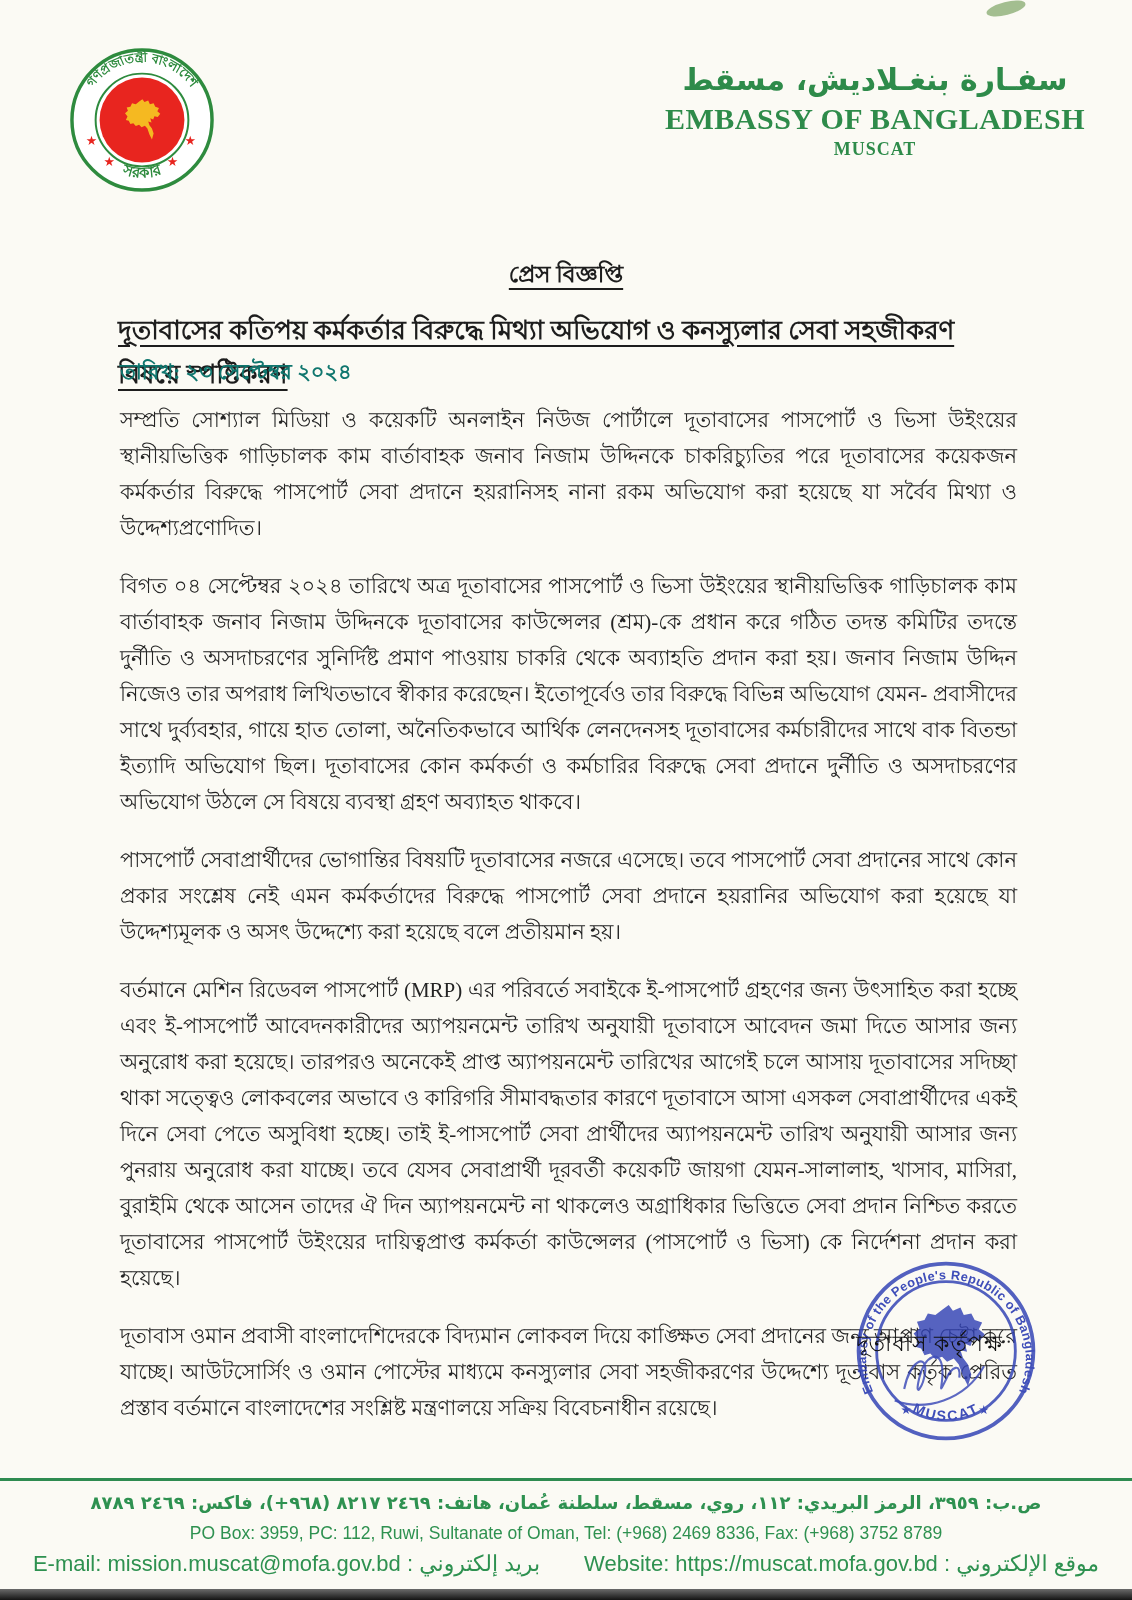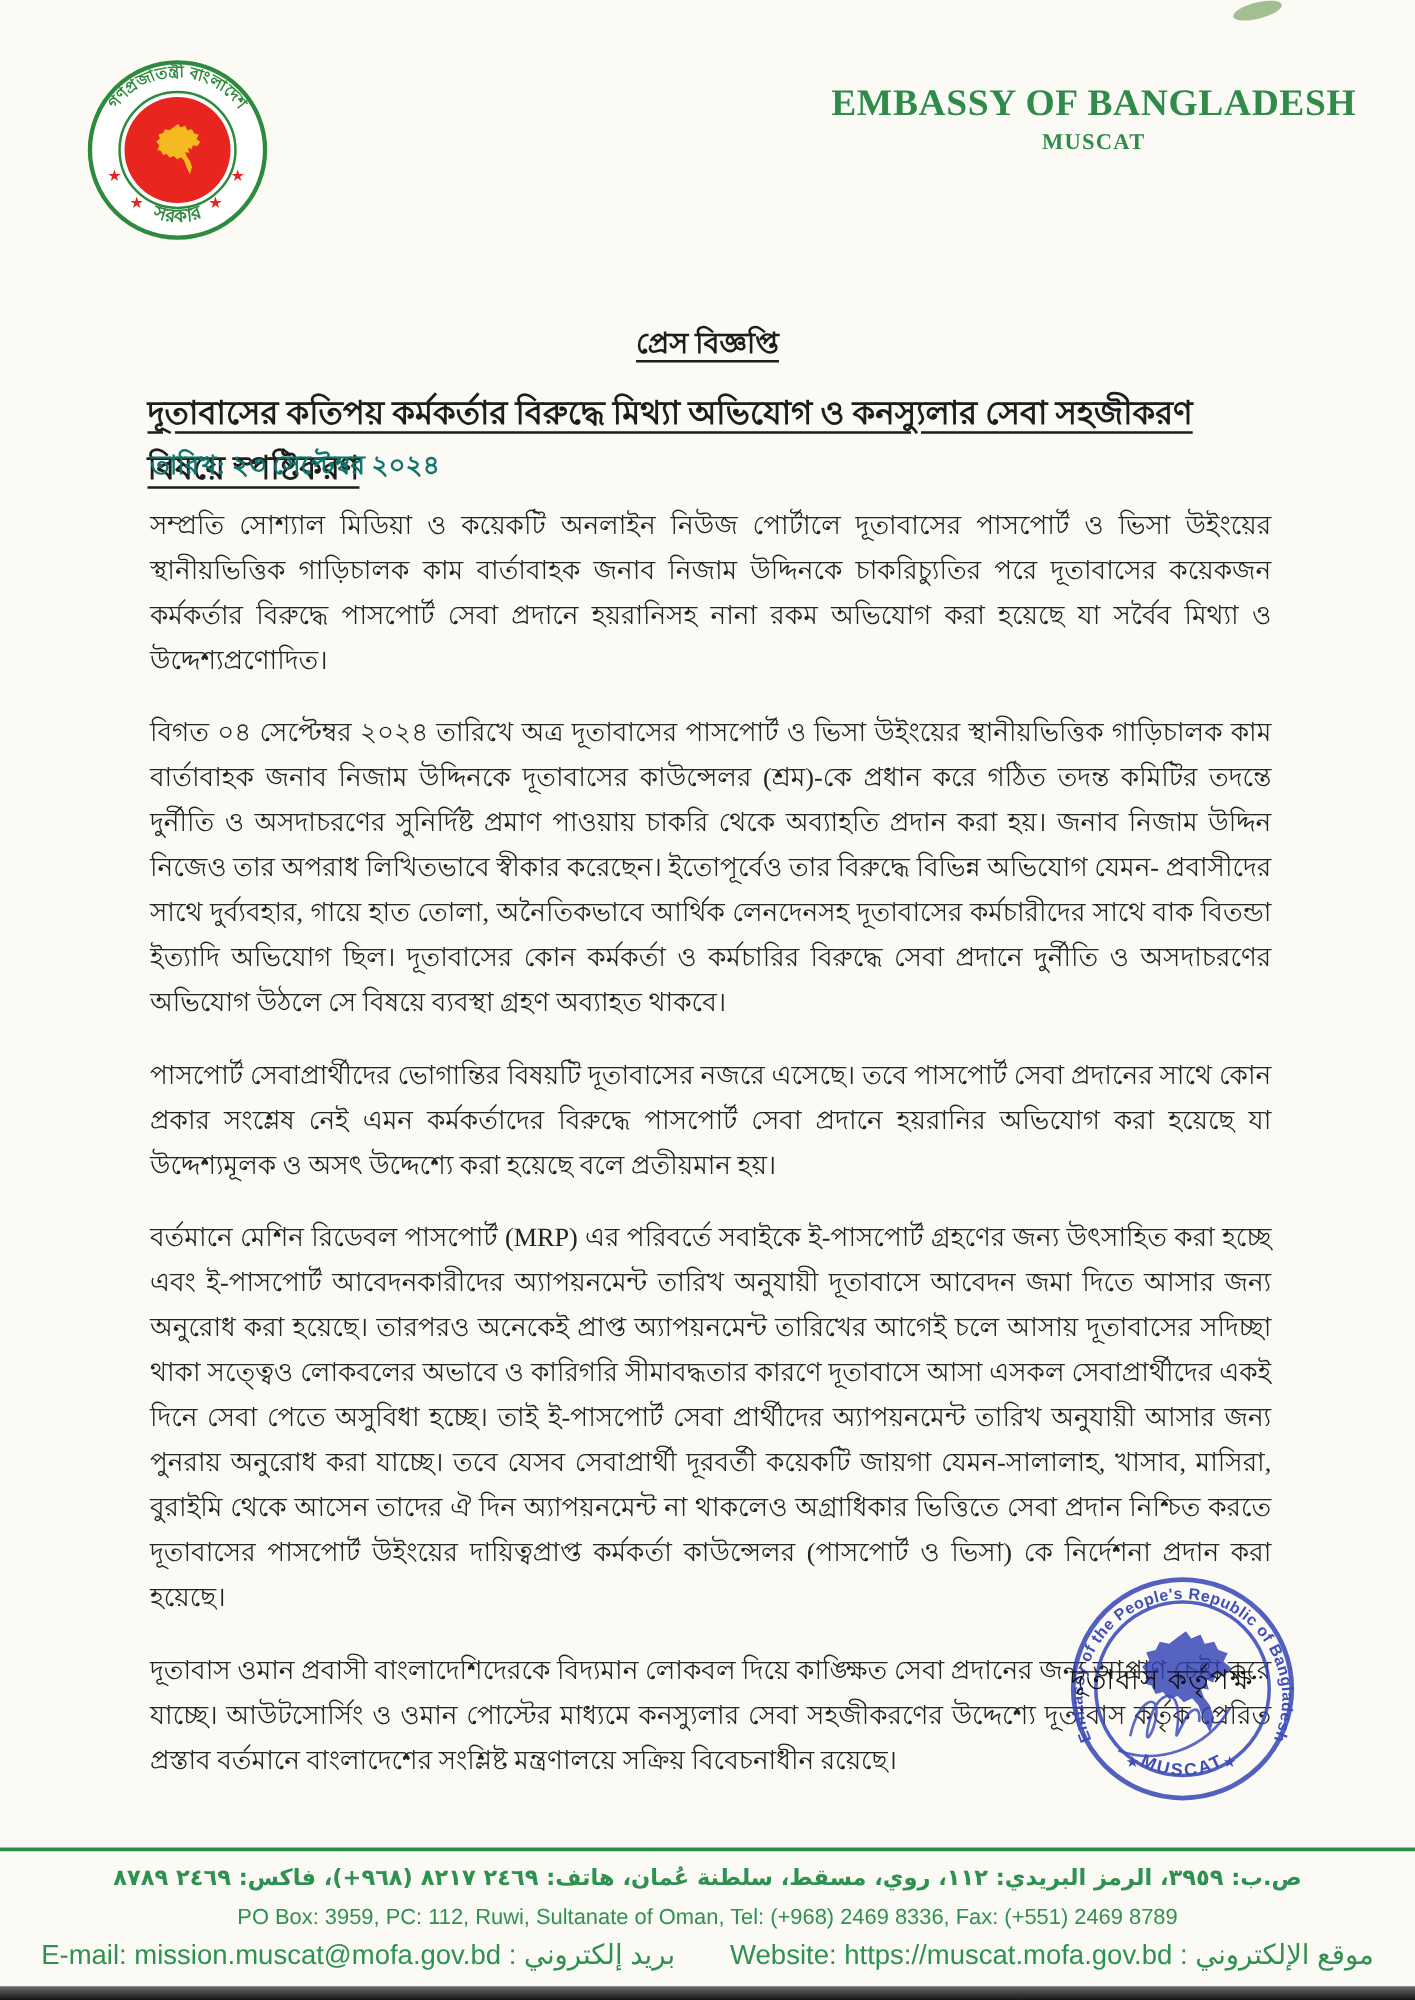--- a/index.html
+++ b/index.html
@@ -103,20 +103,21 @@
       <text x="18" y="100">★</text>
       <text x="36" y="122">★</text>
       <text x="118" y="100">★</text>
       <text x="100" y="122">★</text>
     </g>
   </svg>
 
   <div class="corner-smudge"></div>
 
   <div class="header-right">
+    <div class="arabic">سفـارة بنغـلاديش، مسقط</div>
     <div class="embassy">EMBASSY OF BANGLADESH</div>
     <div class="city">MUSCAT</div>
   </div>
 
   <div class="doc-title">প্রেস বিজ্ঞপ্তি</div>
   <div class="doc-subtitle">দূতাবাসের কতিপয় কর্মকর্তার বিরুদ্ধে মিথ্যা অভিযোগ ও কনস্যুলার সেবা সহজীকরণ বিষয়ে স্পষ্টিকরণ</div>
   <div class="doc-date">তারিখ: ২৩ সেপ্টেম্বর ২০২৪</div>
 
   <div class="doc-body">
     <p>সম্প্রতি সোশ্যাল মিডিয়া ও কয়েকটি অনলাইন নিউজ পোর্টালে দূতাবাসের পাসপোর্ট ও ভিসা উইংয়ের স্থানীয়ভিত্তিক গাড়িচালক কাম বার্তাবাহক জনাব নিজাম উদ্দিনকে চাকরিচ্যুতির পরে দূতাবাসের কয়েকজন কর্মকর্তার বিরুদ্ধে পাসপোর্ট সেবা প্রদানে হয়রানিসহ নানা রকম অভিযোগ করা হয়েছে যা সর্বৈব মিথ্যা ও উদ্দেশ্যপ্রণোদিত।</p>
@@ -143,21 +144,21 @@
     <text x="52" y="166" font-size="13" fill="#3040b4">★</text>
     <text x="134" y="166" font-size="13" fill="#3040b4">★</text>
     <path d="M 56,140 C 62,110 80,102 78,122 C 76,138 66,152 72,128 C 78,104 94,98 96,118 C 98,134 90,150 100,130 C 106,116 116,112 114,128 M 46,152 C 78,164 120,152 140,116" fill="none" stroke="#3040b4" stroke-width="2.2" opacity="0.85"></path>
   </svg>
 
   <div class="stamp-overlay-text">দূতাবাস কর্তৃপক্ষ</div>
 
   <div class="footer-divider"></div>
   <div class="footer">
     <div class="ar-line">ص.ب: ٣٩٥٩، الرمز البريدي: ١١٢، روي، مسقط، سلطنة عُمان، هاتف: ٢٤٦٩ ٨٢١٧ (٩٦٨+)، فاكس: ٢٤٦٩ ٨٧٨٩</div>
-    <div class="en-line">PO Box: 3959, PC: 112, Ruwi, Sultanate of Oman, Tel: (+968) 2469 8336, Fax: (+551) 2469 8789</div>
+    <div class="en-line">PO Box: 3959, PC: 112, Ruwi, Sultanate of Oman, Tel: (+968) 2469 8336, Fax: (+968) 3752 8789</div>
     <div class="contact-line">
       <span>E-mail: mission.muscat@mofa.gov.bd : بريد إلكتروني</span><span class="gap"></span><span>Website: https://muscat.mofa.gov.bd : موقع الإلكتروني</span>
     </div>
   </div>
 
   <div class="scan-edge"></div>
 
 </div>
 
 </body></html>

